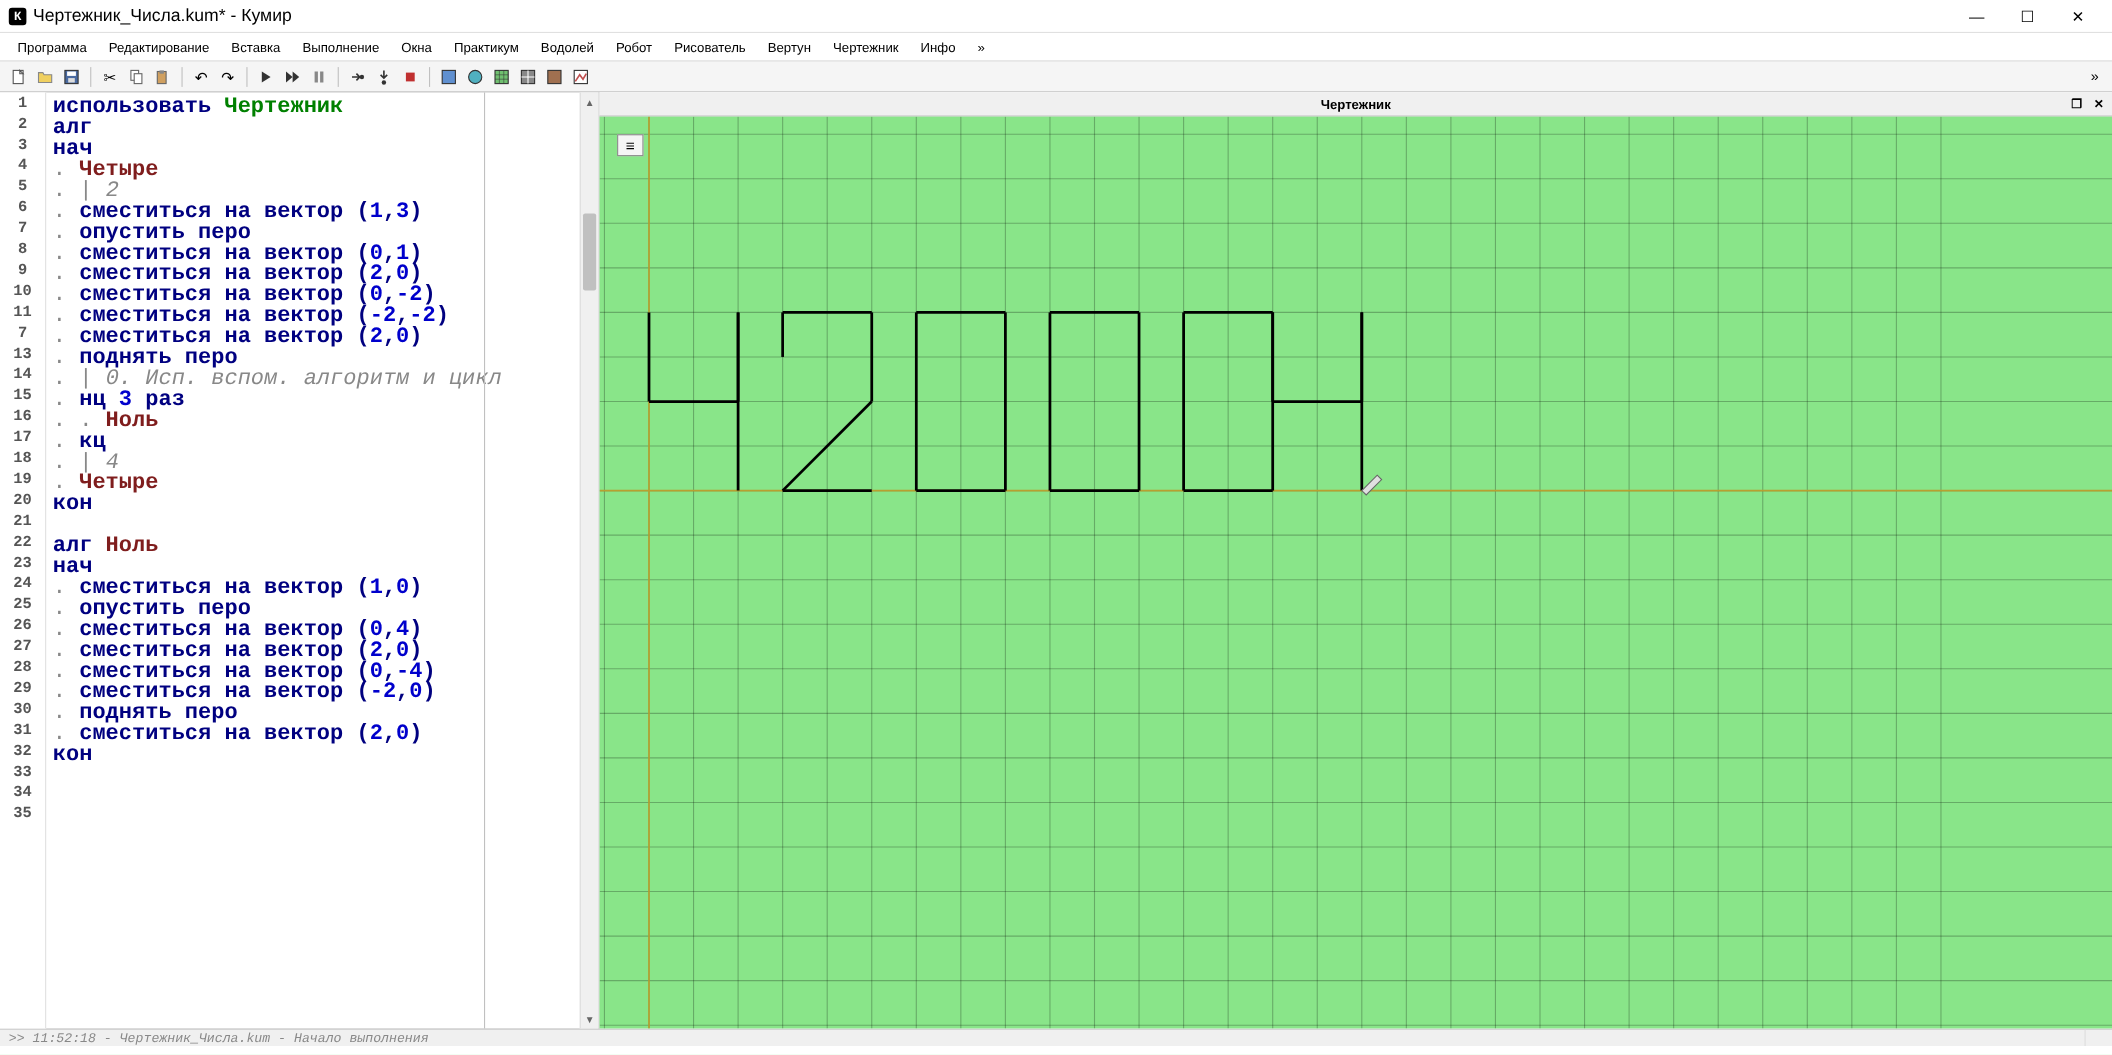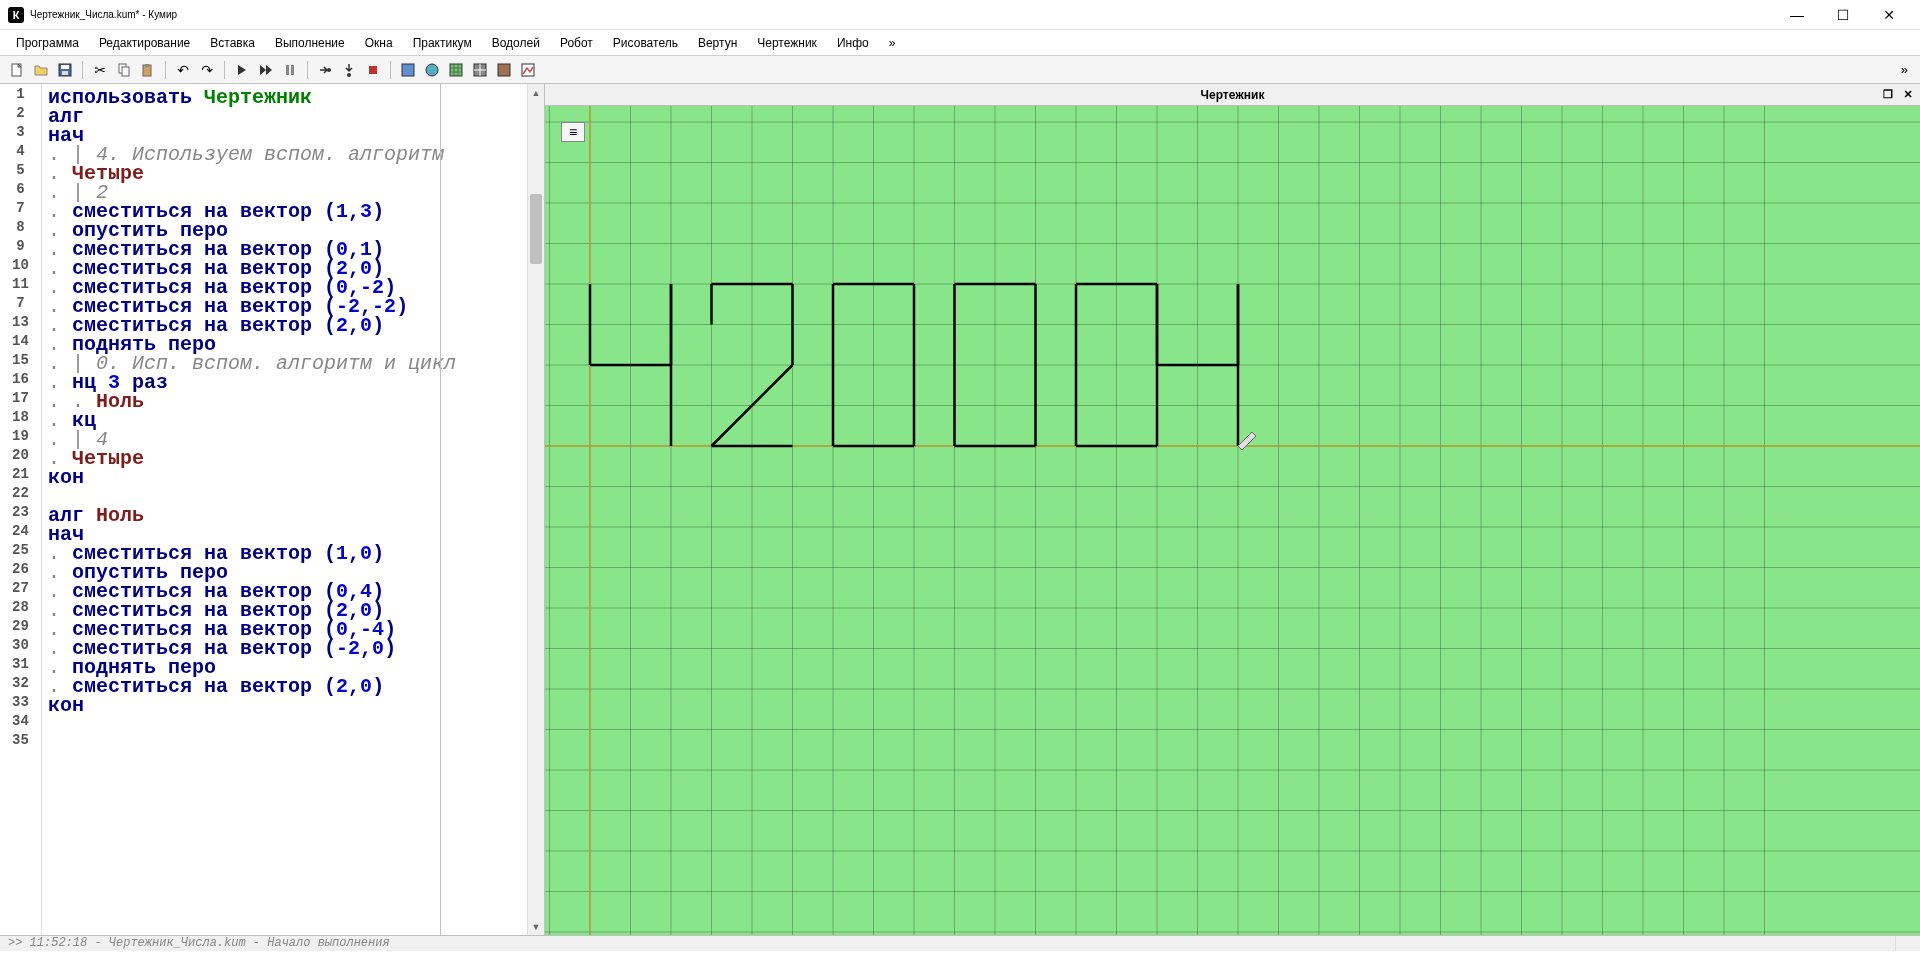--- a/index.html
+++ b/index.html
@@ -1,20 +1,20 @@
 <!DOCTYPE html>
 <html><head>
   <meta charset="utf-8">
   <style>
     * { box-sizing: border-box; margin: 0; padding: 0; }
     body { font-family: 'Segoe UI', Tahoma, sans-serif; font-size: 13px; background: #fff; overflow: hidden; }
     
     .titlebar { height: 30px; background: #fff; display: flex; align-items: center; padding: 0 8px; border-bottom: 1px solid #e0e0e0; }
     .titlebar-icon { width: 16px; height: 16px; background: #000; border-radius: 3px; display: flex; align-items: center; justify-content: center; color: #fff; font-weight: bold; font-size: 11px; margin-right: 6px; }
-    .titlebar-text { flex: 1; font-size: 10px; }
+    .titlebar-text { flex: 1; font-size: 16px; }
     .win-controls { display: flex; gap: 0; }
     .win-btn { width: 46px; height: 30px; display: flex; align-items: center; justify-content: center; cursor: pointer; font-size: 14px; }
     
     .menubar { height: 26px; background: #fff; display: flex; align-items: center; padding: 0 8px; gap: 4px; border-bottom: 1px solid #d0d0d0; }
     .menu-item { padding: 3px 8px; cursor: pointer; font-size: 12px; }
     
     .toolbar { height: 28px; background: #f5f5f5; display: flex; align-items: center; padding: 2px 6px; gap: 2px; border-bottom: 1px solid #c0c0c0; }
     .tb-btn { width: 22px; height: 22px; display: flex; align-items: center; justify-content: center; cursor: pointer; border: 1px solid transparent; font-size: 14px; }
     .tb-sep { width: 1px; height: 18px; background: #c0c0c0; margin: 0 4px; }
     .tb-btn svg { width: 16px; height: 16px; }
@@ -45,21 +45,21 @@
     .scroll-arrow.up { top: 0; }
     .scroll-arrow.down { bottom: 0; }
     
     .drawing-pane { flex: 1; display: flex; flex-direction: column; background: #fff; }
     .drawing-header { height: 22px; background: #f0f0f0; border-bottom: 1px solid #c0c0c0; display: flex; align-items: center; justify-content: center; position: relative; font-size: 12px; font-weight: bold; }
     .drawing-header-btns { position: absolute; right: 4px; display: flex; gap: 4px; }
     .dh-btn { width: 16px; height: 16px; display: flex; align-items: center; justify-content: center; cursor: pointer; font-size: 11px; }
     .canvas-wrap { flex: 1; position: relative; overflow: hidden; background: #89e589; }
     .canvas-menu { position: absolute; left: 16px; top: 16px; width: 24px; height: 20px; background: #f5f5f5; border: 1px solid #888; display: flex; align-items: center; justify-content: center; font-size: 14px; cursor: pointer; z-index: 10; }
     
-    .statusbar { height: 16px; background: #f0f0f0; border-top: 1px solid #c0c0c0; display: flex; align-items: flex-start; padding: 0 8px; font-family: 'Courier New', monospace; font-size: 12px; color: #888; font-style: italic; }
+    .statusbar { height: 16px; background: #f0f0f0; border-top: 1px solid #c0c0c0; display: flex; align-items: center; padding: 0 8px; font-family: 'Courier New', monospace; font-size: 12px; color: #888; font-style: italic; }
     .status-scroll { width: 17px; height: 100%; border-left: 1px solid #ddd; }
   </style>
 </head>
 <body>
 
 <div class="titlebar">
   <div class="titlebar-icon">К</div>
   <div class="titlebar-text">Чертежник_Числа.kum* - Кумир</div>
   <div class="win-controls">
     <div class="win-btn">—</div>
@@ -230,21 +230,20 @@
         <div class="line-num">32</div>
         <div class="line-num">33</div>
         <div class="line-num">34</div>
         <div class="line-num">35</div>
       </div>
     <div class="code-area" id="code">
       <div class="margin-line"></div>
     <div class="code-line"><span class="kw-use">использовать </span><span class="kw-module">Чертежник</span></div>
         <div class="code-line"><span class="kw-struct">алг</span></div>
         <div class="code-line"><span class="kw-struct">нач</span></div>
-        <div class="code-line"><span class="dot">. </span><span class="pipe">| </span><span class="comment">4. Используем вспом. алгоритм</span></div>
         <div class="code-line"><span class="dot">. </span><span class="kw-call">Четыре</span></div>
         <div class="code-line"><span class="dot">. </span><span class="pipe">| </span><span class="comment">2</span></div>
         <div class="code-line"><span class="dot">. </span><span class="kw-cmd">сместиться на вектор </span><span class="paren">(</span><span class="num">1</span><span class="punct">,</span><span class="num">3</span><span class="paren">)</span></div>
         <div class="code-line"><span class="dot">. </span><span class="kw-cmd">опустить перо</span></div>
         <div class="code-line"><span class="dot">. </span><span class="kw-cmd">сместиться на вектор </span><span class="paren">(</span><span class="num">0</span><span class="punct">,</span><span class="num">1</span><span class="paren">)</span></div>
         <div class="code-line"><span class="dot">. </span><span class="kw-cmd">сместиться на вектор </span><span class="paren">(</span><span class="num">2</span><span class="punct">,</span><span class="num">0</span><span class="paren">)</span></div>
         <div class="code-line"><span class="dot">. </span><span class="kw-cmd">сместиться на вектор </span><span class="paren">(</span><span class="num">0</span><span class="punct">,</span><span class="num">-2</span><span class="paren">)</span></div>
         <div class="code-line"><span class="dot">. </span><span class="kw-cmd">сместиться на вектор </span><span class="paren">(</span><span class="num">-2</span><span class="punct">,</span><span class="num">-2</span><span class="paren">)</span></div>
         <div class="code-line"><span class="dot">. </span><span class="kw-cmd">сместиться на вектор </span><span class="paren">(</span><span class="num">2</span><span class="punct">,</span><span class="num">0</span><span class="paren">)</span></div>
         <div class="code-line"><span class="dot">. </span><span class="kw-cmd">поднять перо</span></div>

